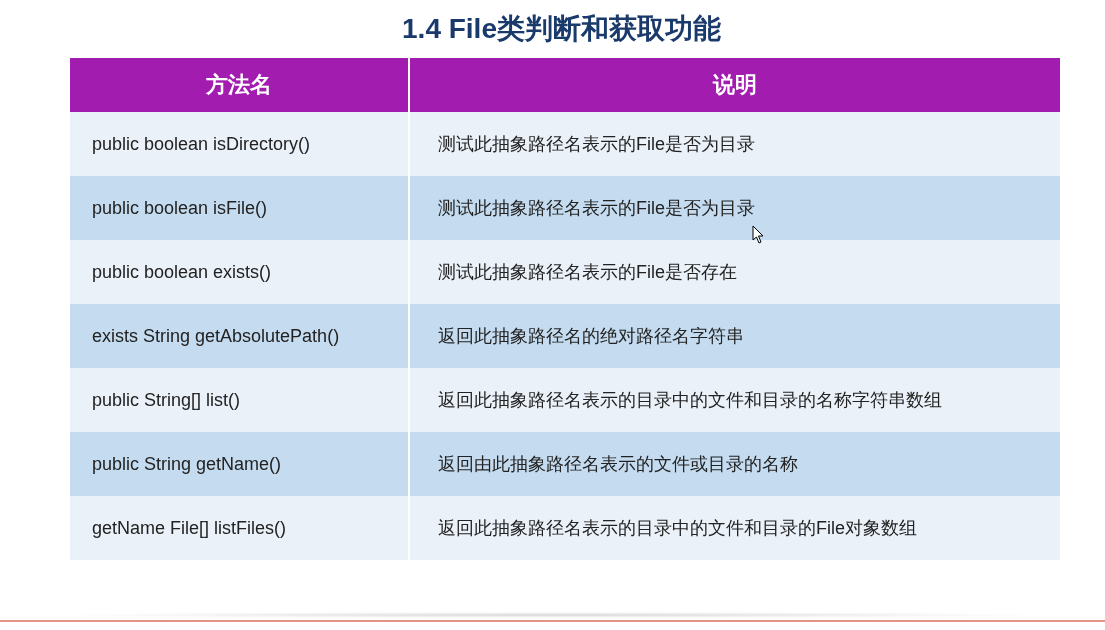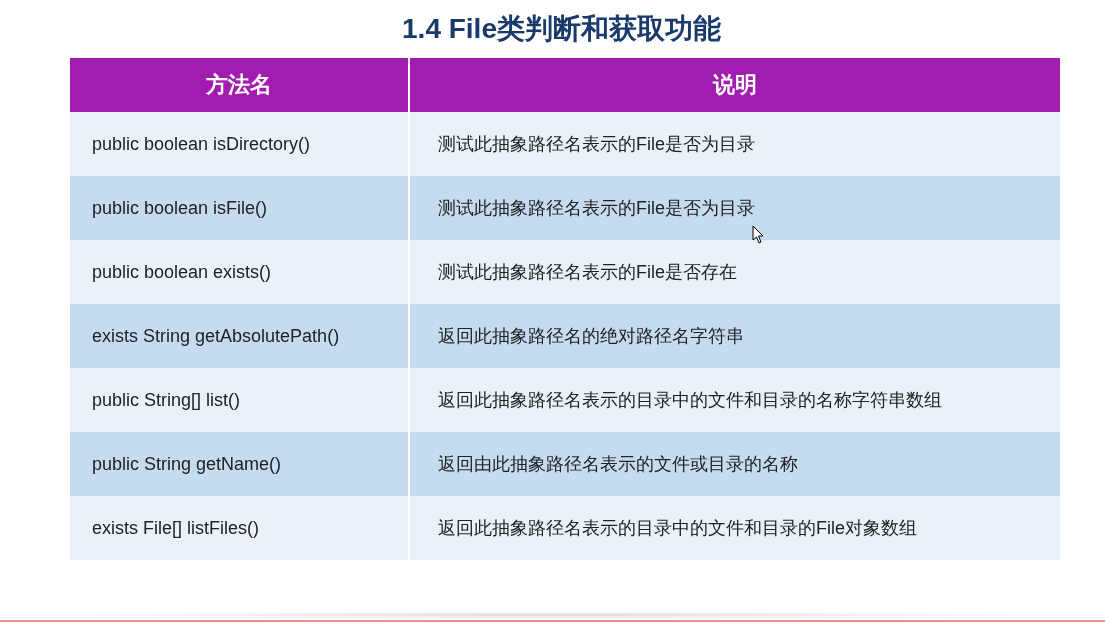--- a/index.html
+++ b/index.html
@@ -109,21 +109,21 @@
         </tr>
         <tr>
           <td class="method-cell">public String[] list()</td>
           <td class="desc-cell">返回此抽象路径名表示的目录中的文件和目录的名称字符串数组</td>
         </tr>
         <tr>
           <td class="method-cell">public String getName()</td>
           <td class="desc-cell">返回由此抽象路径名表示的文件或目录的名称</td>
         </tr>
         <tr>
-          <td class="method-cell">exists File[] listFiles()</td>
+          <td class="method-cell">getName File[] listFiles()</td>
           <td class="desc-cell">返回此抽象路径名表示的目录中的文件和目录的File对象数组</td>
         </tr>
       </tbody>
   </table>
 </div>
 
 <svg class="cursor-arrow" viewBox="0 0 14 20">
   <path d="M1 1 L1 15 L4.5 12 L7 18 L9 17 L6.5 11 L11 11 Z" fill="#fff" stroke="#000" stroke-width="1"></path>
 </svg>
 

